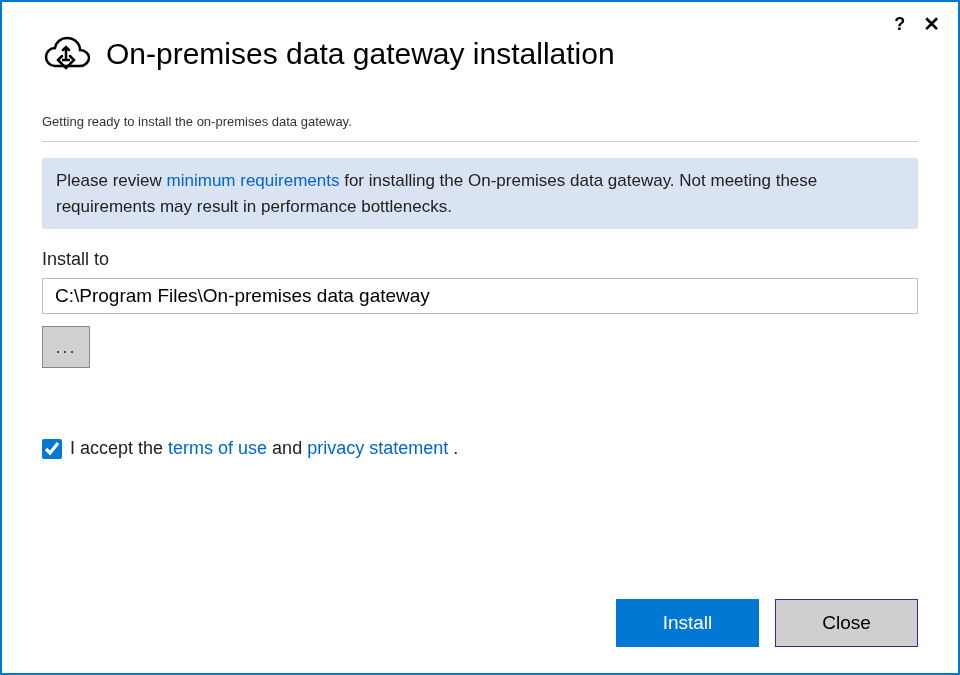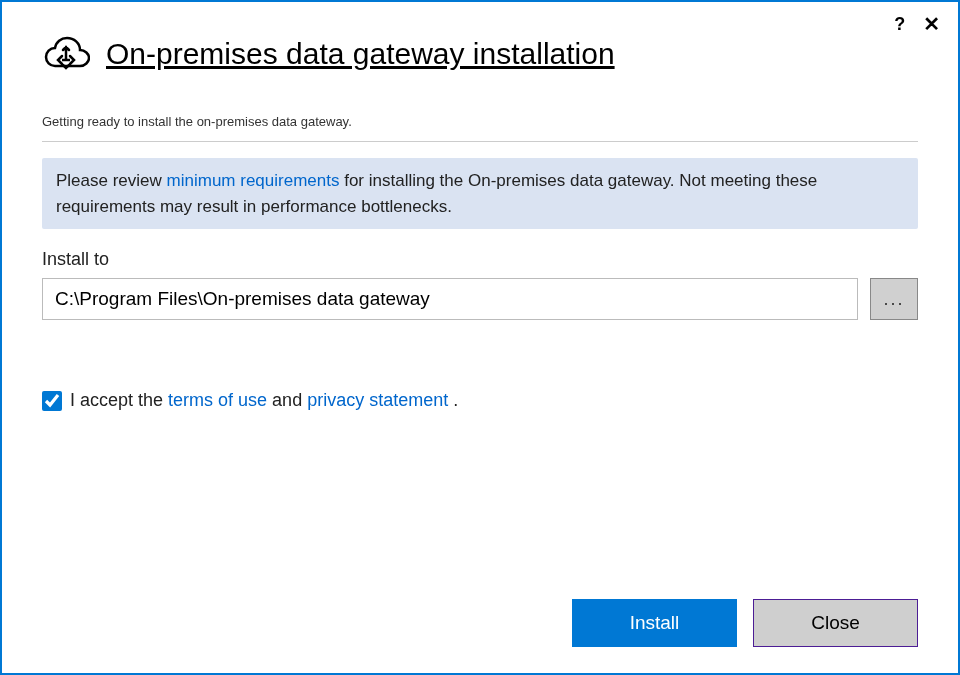--- a/index.html
+++ b/index.html
@@ -50,21 +50,20 @@
       width: 48px;
       height: 40px;
       display: flex;
       align-items: center;
       justify-content: center;
     }
     .page-title {
       font-size: 30px;
       font-weight: 400;
       color: #000;
-      text-decoration: underline;
     }
     .subtitle {
       font-size: 13px;
       color: #333;
       margin-bottom: 12px;
     }
     .divider {
       border: none;
       border-top: 1px solid #ccc;
       margin-bottom: 16px;
@@ -85,20 +84,21 @@
     .field-label {
       font-size: 18px;
       color: #222;
       margin-bottom: 8px;
     }
     .path-row {
       display: flex;
       gap: 12px;
       align-items: stretch;
       margin-bottom: 70px;
+      flex-direction: column;
     }
     .path-input {
       flex: 1;
       height: 42px;
       padding: 6px 12px;
       font-size: 19px;
       font-family: inherit;
       border: 1px solid #bbb;
       outline: none;
     }
@@ -126,21 +126,21 @@
       cursor: pointer;
     }
     .footer {
       position: absolute;
       bottom: 26px;
       right: 40px;
       display: flex;
       gap: 16px;
     }
     .btn {
-      width: 165px;
+      width: 143px;
       height: 48px;
       font-size: 19px;
       font-family: inherit;
       cursor: pointer;
       border: none;
     }
     .btn-primary {
       background: #0078d4;
       color: #fff;
     }

